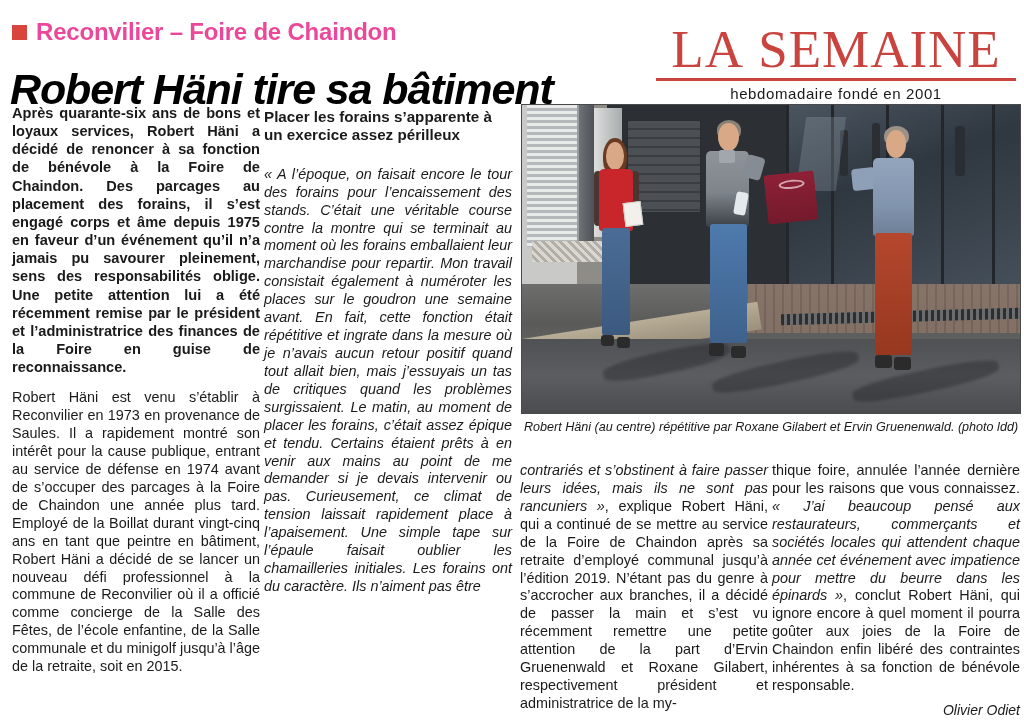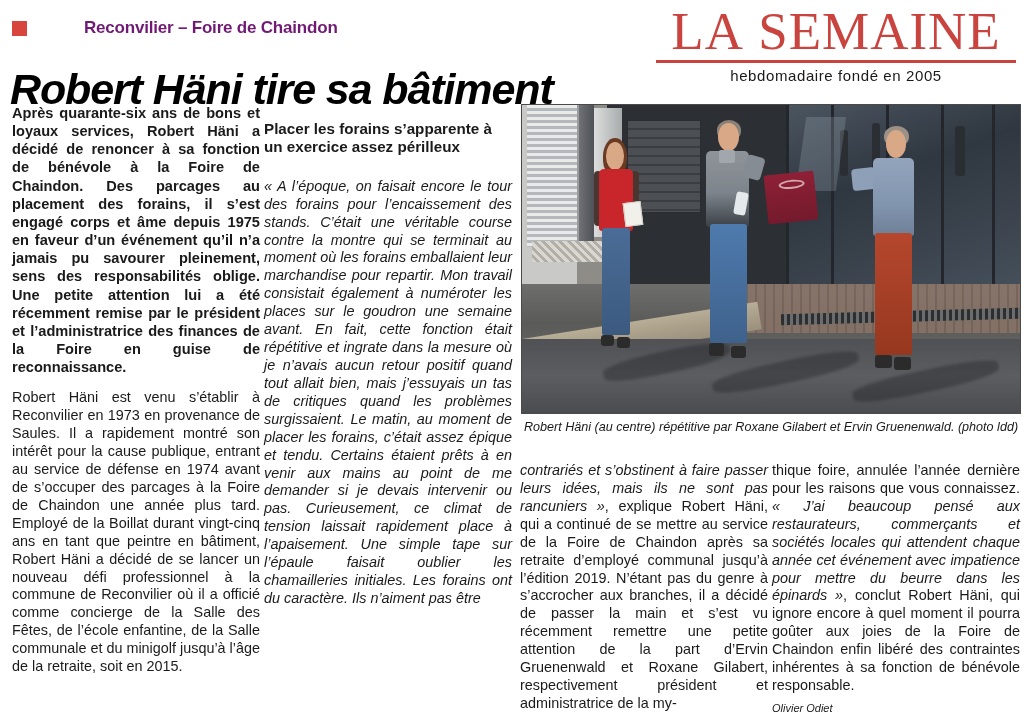--- a/index.html
+++ b/index.html
@@ -29,42 +29,41 @@
     left: 12px; top: 18px;
     display: flex; align-items: center; gap: 9px;
   }
   .kicker-square {
     width: 15px; height: 15px;
     background: #d8453c;
     display: inline-block;
     flex: 0 0 auto;
   }
   .kicker-text {
-    font-size: 17px;
+    font-size: 24px;
     font-weight: bold;
     letter-spacing: -0.2px;
-    color: #701a75;
+    color: #ec4899;
     white-space: nowrap;
-    margin-left: 48px;
   }
   .headline {
     position: absolute;
     left: 10px; top: 36px;
     font-size: 43px;
     font-weight: bold;
     font-style: italic;
     letter-spacing: -1.1px;
     color: #000;
     white-space: nowrap;
     line-height: 1.16;
   }
 
   .masthead {
     position: absolute;
-    right: 8px; top: 6px;
+    right: 8px; top: 24px;
     width: 360px;
     text-align: right;
   }
   .masthead-title {
     font-family: "Liberation Serif", serif;
     font-size: 53px;
     line-height: 0.98;
     color: #c9443f;
     letter-spacing: 1px;
     white-space: nowrap;
@@ -108,28 +107,29 @@
     margin: 0 0 13px 0;
   }
   .body-p {
     margin: 0;
     text-align: justify;
   }
   .subhead {
     font-weight: bold;
     font-size: 15.2px;
     line-height: 1.21;
-    margin: 16px 0 1px 0;
+    margin: 4px 0 1px 0;
     text-align: left;
   }
   .ital { font-style: italic; margin-top: 21px; }
   .byline {
     font-style: italic;
+    text-align: right;
     margin-top: 7px;
-    font-size: 11px;
+    font-size: 14px;
   }
 
   
   .photo-wrap {
     position: absolute;
     left: 521px; top: 104px;
     width: 500px; height: 310px;
     border: 1px solid #4a4a4a;
     overflow: hidden;
     background: #8d9298;
@@ -293,21 +293,21 @@
       <span class="kicker-text">Reconvilier – Foire de Chaindon</span>
     </div>
 
     <h1 class="headline">Robert Häni tire sa bâtiment</h1>
 
     <div class="masthead">
       <span class="masthead-title">
         <span>LA</span>&nbsp;<span>SEMAINE</span>
       </span>
       <div class="masthead-rule"></div>
-      <div class="masthead-sub">hebdomadaire fondé en 2005</div>
+      <div class="masthead-sub">hebdomadaire fondé en 2001</div>
     </div>
   </div>
 
   <div class="col" id="col1">
     <p class="lede">Après quarante-six ans de bons et loyaux services, Robert Häni a décidé de renoncer à sa fonction de bénévole à la Foire de Chaindon. Des parcages au placement des forains, il s’est engagé corps et âme depuis 1975 en faveur d’un événement qu’il n’a jamais pu savourer pleinement, sens des responsabilités oblige. Une petite attention lui a été récemment remise par le président et l’administratrice des finances de la Foire en guise de reconnaissance.</p>
     <p class="body-p">Robert Häni est venu s’établir à Reconvilier en 1973 en provenance de Saules. Il a rapidement montré son intérêt pour la cause publique, entrant au service de défense en 1974 avant de s’occuper des parcages à la Foire de Chaindon une année plus tard. Employé de la Boillat durant vingt-cinq ans en tant que peintre en bâtiment, Robert Häni a décidé de se lancer un nouveau défi professionnel à la commune de Reconvilier où il a officié comme concierge de la Salle des Fêtes, de l’école enfantine, de la Salle communale et du minigolf jusqu’à l’âge de la retraite, soit en 2015.</p>
   </div>
 
   <div class="col" id="col2">
     <h2 class="subhead">Placer les forains s’apparente à un exercice assez périlleux</h2>

